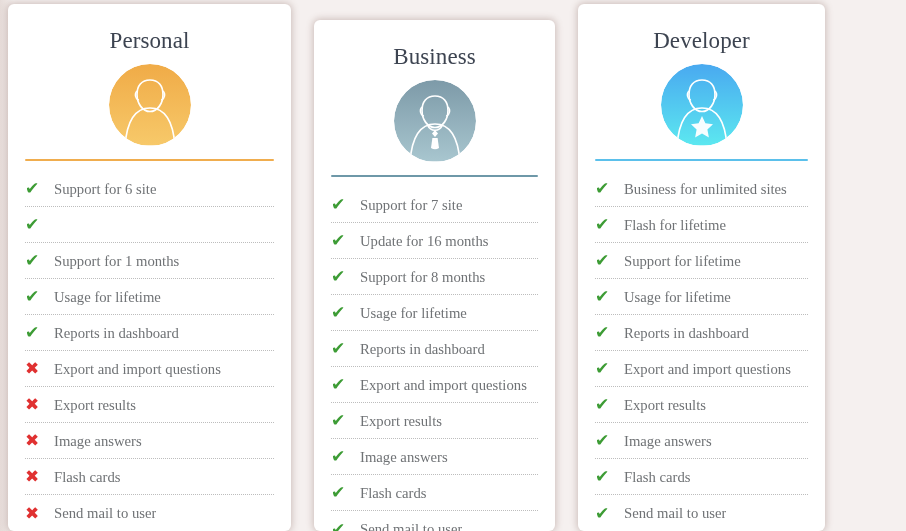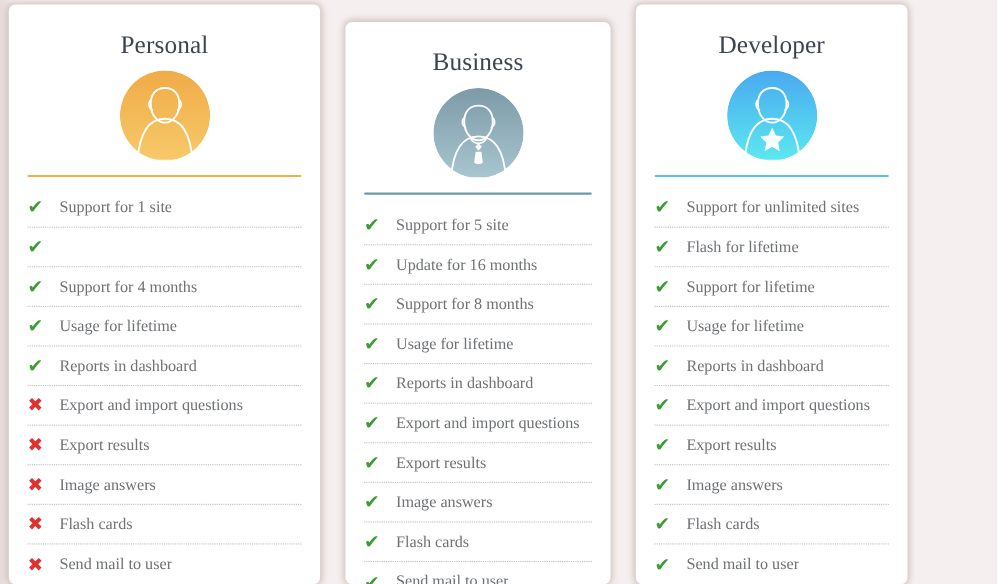--- a/index.html
+++ b/index.html
@@ -131,28 +131,28 @@
               <path d="M41 16 C32.5 16, 28 22, 28 30.5 C28 39.5, 33.5 47.5, 41 47.5 C48.5 47.5, 54 39.5, 54 30.5 C54 22, 49.5 16, 41 16 Z" fill="none" stroke="#ffffff" stroke-width="1.7"></path>
               <path d="M28.5 27 C26.2 27.6, 25.6 31.6, 27.3 34.2 C28.1 35.4, 29.2 35.9, 29.9 35.6" fill="none" stroke="#ffffff" stroke-width="1.5"></path>
               <path d="M53.5 27 C55.8 27.6, 56.4 31.6, 54.7 34.2 C53.9 35.4, 52.8 35.9, 52.1 35.6" fill="none" stroke="#ffffff" stroke-width="1.5"></path>
             </g>
           </svg>
         </div>
         <div class="plan-divider" style="background: rgb(240, 173, 78);"></div>
         <ul class="feature-list">
           <li class="feature-item">
             <span class="feature-icon icon-yes">✔</span>
-            <span class="feature-label">Support for 1 site</span>
-          </li>
-          <li class="feature-item">
-            <span class="feature-icon icon-yes">✔</span>
-          </li>
-          <li class="feature-item">
-            <span class="feature-icon icon-yes">✔</span>
-            <span class="feature-label">Support for 4 months</span>
+            <span class="feature-label">Support for 6 site</span>
+          </li>
+          <li class="feature-item">
+            <span class="feature-icon icon-yes">✔</span>
+          </li>
+          <li class="feature-item">
+            <span class="feature-icon icon-yes">✔</span>
+            <span class="feature-label">Support for 1 months</span>
           </li>
           <li class="feature-item">
             <span class="feature-icon icon-yes">✔</span>
             <span class="feature-label">Usage for lifetime</span>
           </li>
           <li class="feature-item">
             <span class="feature-icon icon-yes">✔</span>
             <span class="feature-label">Reports in dashboard</span>
           </li>
           <li class="feature-item">
@@ -203,21 +203,21 @@
               </g>
               <polygon points="41,50 44,53.5 41,57 38,53.5" fill="#ffffff"></polygon>
               <path d="M38.4 58 L43.6 58 L45 68 Q41 70.5 37 68 Z" fill="#ffffff"></path>
             </g>
           </svg>
         </div>
         <div class="plan-divider" style="background: rgb(110, 152, 168);"></div>
         <ul class="feature-list">
           <li class="feature-item">
             <span class="feature-icon icon-yes">✔</span>
-            <span class="feature-label">Support for 5 site</span>
+            <span class="feature-label">Support for 7 site</span>
           </li>
           <li class="feature-item">
             <span class="feature-icon icon-yes">✔</span>
             <span class="feature-label">Update for 16 months</span>
           </li>
           <li class="feature-item">
             <span class="feature-icon icon-yes">✔</span>
             <span class="feature-label">Support for 8 months</span>
           </li>
           <li class="feature-item">
@@ -272,21 +272,21 @@
               <path d="M28.5 27 C26.2 27.6, 25.6 31.6, 27.3 34.2 C28.1 35.4, 29.2 35.9, 29.9 35.6" fill="none" stroke="#ffffff" stroke-width="1.5"></path>
               <path d="M53.5 27 C55.8 27.6, 56.4 31.6, 54.7 34.2 C53.9 35.4, 52.8 35.9, 52.1 35.6" fill="none" stroke="#ffffff" stroke-width="1.5"></path>
               <polygon points="41,52 44.4,59.2 52,60.2 46.4,65.6 47.9,73.4 41,69.6 34.1,73.4 35.6,65.6 30,60.2 37.6,59.2" fill="#ffffff" opacity="0.95"></polygon>
             </g>
           </svg>
         </div>
         <div class="plan-divider" style="background: rgb(91, 192, 235);"></div>
         <ul class="feature-list">
           <li class="feature-item">
             <span class="feature-icon icon-yes">✔</span>
-            <span class="feature-label">Support for unlimited sites</span>
+            <span class="feature-label">Business for unlimited sites</span>
           </li>
           <li class="feature-item">
             <span class="feature-icon icon-yes">✔</span>
             <span class="feature-label">Flash for lifetime</span>
           </li>
           <li class="feature-item">
             <span class="feature-icon icon-yes">✔</span>
             <span class="feature-label">Support for lifetime</span>
           </li>
           <li class="feature-item">

